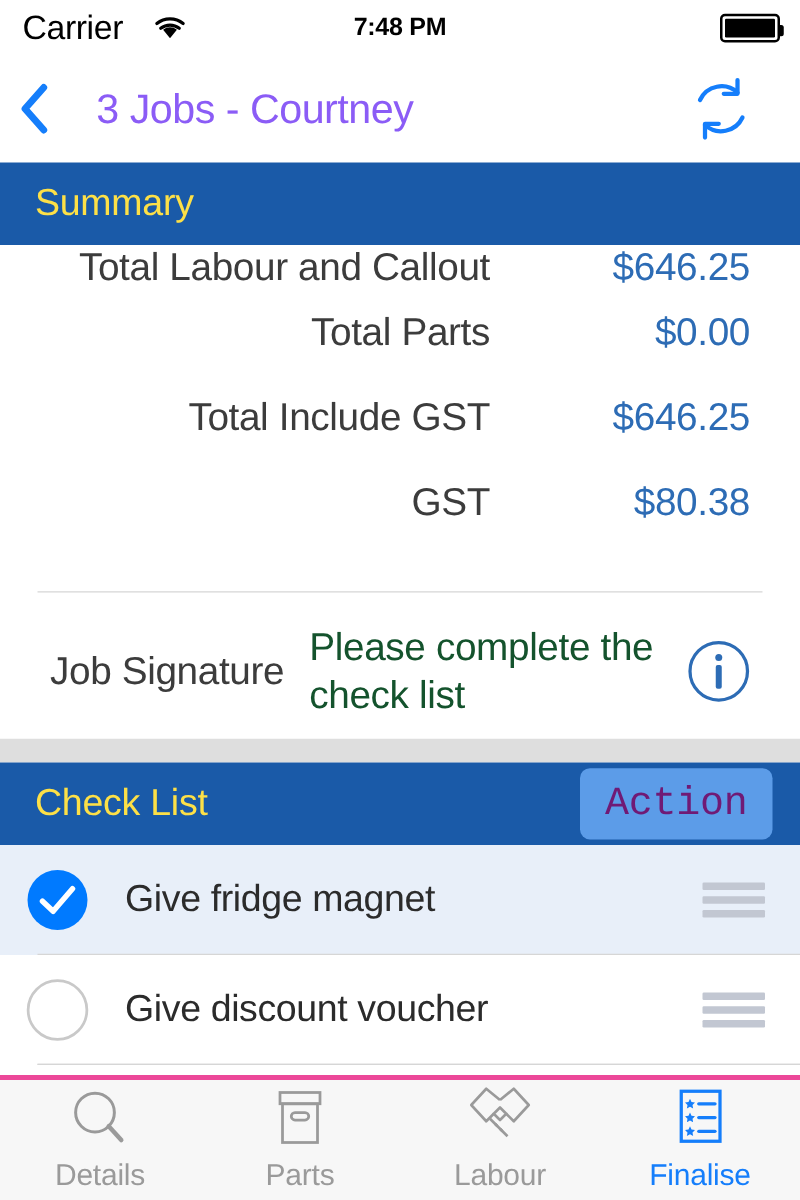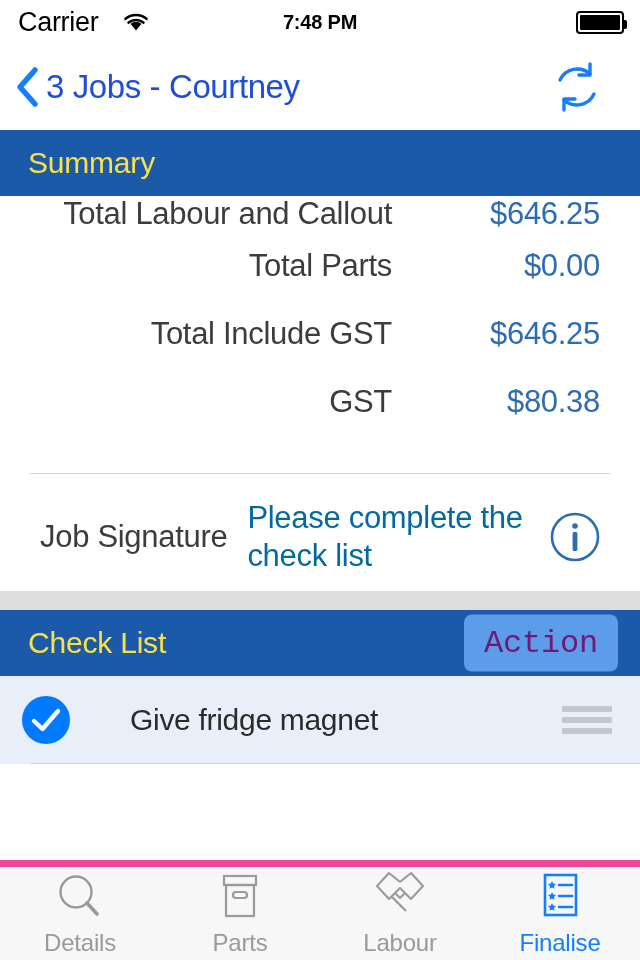--- a/index.html
+++ b/index.html
@@ -54,22 +54,23 @@
     width: 640px; height: 86px;
     background: #ffffff;
     display: flex; align-items: center;
   }
   .nav-back {
     display: flex; align-items: center; gap: 6px;
     margin-left: 14px; cursor: pointer;
   }
   .nav-chevron { width: 26px; height: 42px; display: block; }
   .nav-title {
-    font-size: 33px; color: #1d4ed8; letter-spacing: -0.4px;
+    font-size: 33px; color: #8b5cf6; letter-spacing: -0.4px;
     white-space: nowrap;
+    margin-left: 31px;
   }
   .nav-refresh {
     position: absolute; right: 36px; top: 50%;
     transform: translateY(-50%);
     width: 54px; height: 54px; cursor: pointer;
   }
 
   
   .section-header {
     width: 640px; height: 66px;
@@ -128,21 +129,21 @@
     padding: 0 30px 0 40px;
     background: #ffffff;
   }
   .sig-label {
     flex: 0 0 auto; text-align: right;
     font-size: 31px; color: #3C3C3C; letter-spacing: -0.3px;
     padding-right: 20px;
   }
   .sig-value {
     flex: 1;
-    font-size: 31px; color: #0369a1; line-height: 1.22;
+    font-size: 31px; color: #14532d; line-height: 1.22;
     letter-spacing: -0.3px;
     max-width: 290px;
   }
   .info-icon {
     flex: 0 0 auto; width: 52px; height: 52px;
     margin-left: 12px; cursor: pointer;
   }
 
   .gray-gap {
     position: absolute; top: 591px; left: 0;
@@ -154,21 +155,21 @@
   
   .checklist { position: absolute; top: 676px; left: 0; width: 640px; }
   .cl-row {
     position: relative;
     display: flex; align-items: center;
     height: 88px;
     padding: 0 28px 0 20px;
     background: #ffffff;
     cursor: pointer;
   }
-  .cl-row.checked { background: #E8EFF9; gap: 30px; }
+  .cl-row.checked { background: #E8EFF9; }
   .cl-row + .cl-row::before,
   .cl-row::after {
     content: ""; position: absolute; left: 30px; right: 0;
     bottom: 0; height: 1px; background: #D6D6D6;
   }
   .cl-check {
     flex: 0 0 auto; width: 52px; height: 52px;
     margin-right: 16px;
   }
   .cl-label {
@@ -182,21 +183,21 @@
     display: flex; flex-direction: column; justify-content: space-between;
     cursor: grab;
   }
   .cl-handle span { display: block; height: 6px; background: #C2C7D2; border-radius: 1px; }
 
   
   .tabbar {
     position: absolute; bottom: 0; left: 0;
     width: 640px; height: 100px;
     background: #F7F7F7;
-    border-top: 7px solid #ec4899;
+    border-top: 4px solid #ec4899;
     display: flex;
   }
   .tab {
     flex: 1;
     display: flex; flex-direction: column;
     align-items: center; justify-content: center;
     gap: 6px; cursor: pointer;
   }
   .tab-icon { width: 56px; height: 52px; display: block; }
   .tab-label {
@@ -291,20 +292,31 @@
         <path d="M14 27 L22.5 35 L38 17" stroke="#ffffff" stroke-width="4.4" fill="none" stroke-linecap="round" stroke-linejoin="round"></path>
       </svg>
       <span class="cl-label">Give fridge magnet</span>
       <span class="cl-handle">
         <span></span>
           <span></span>
           <span></span>
       </span>
     </div>
 
+    <div class="cl-row">
+      <svg class="cl-check" viewBox="0 0 52 52">
+        <circle cx="26" cy="26" r="23.5" fill="none" stroke="#C9C9C9" stroke-width="2.2"></circle>
+      </svg>
+      <span class="cl-label">Give discount voucher</span>
+      <span class="cl-handle">
+        <span></span>
+          <span></span>
+          <span></span>
+      </span>
+    </div>
 
   </div>
 
   <div class="tabbar">
 
     <div class="tab">
       <svg class="tab-icon" viewBox="0 0 56 52">
         <circle cx="24" cy="21" r="15.5" stroke="#9A9A9A" stroke-width="2.4" fill="none"></circle>
         <path d="M35 32 L45 43" stroke="#9A9A9A" stroke-width="3.6" fill="none" stroke-linecap="round"></path>
       </svg>

